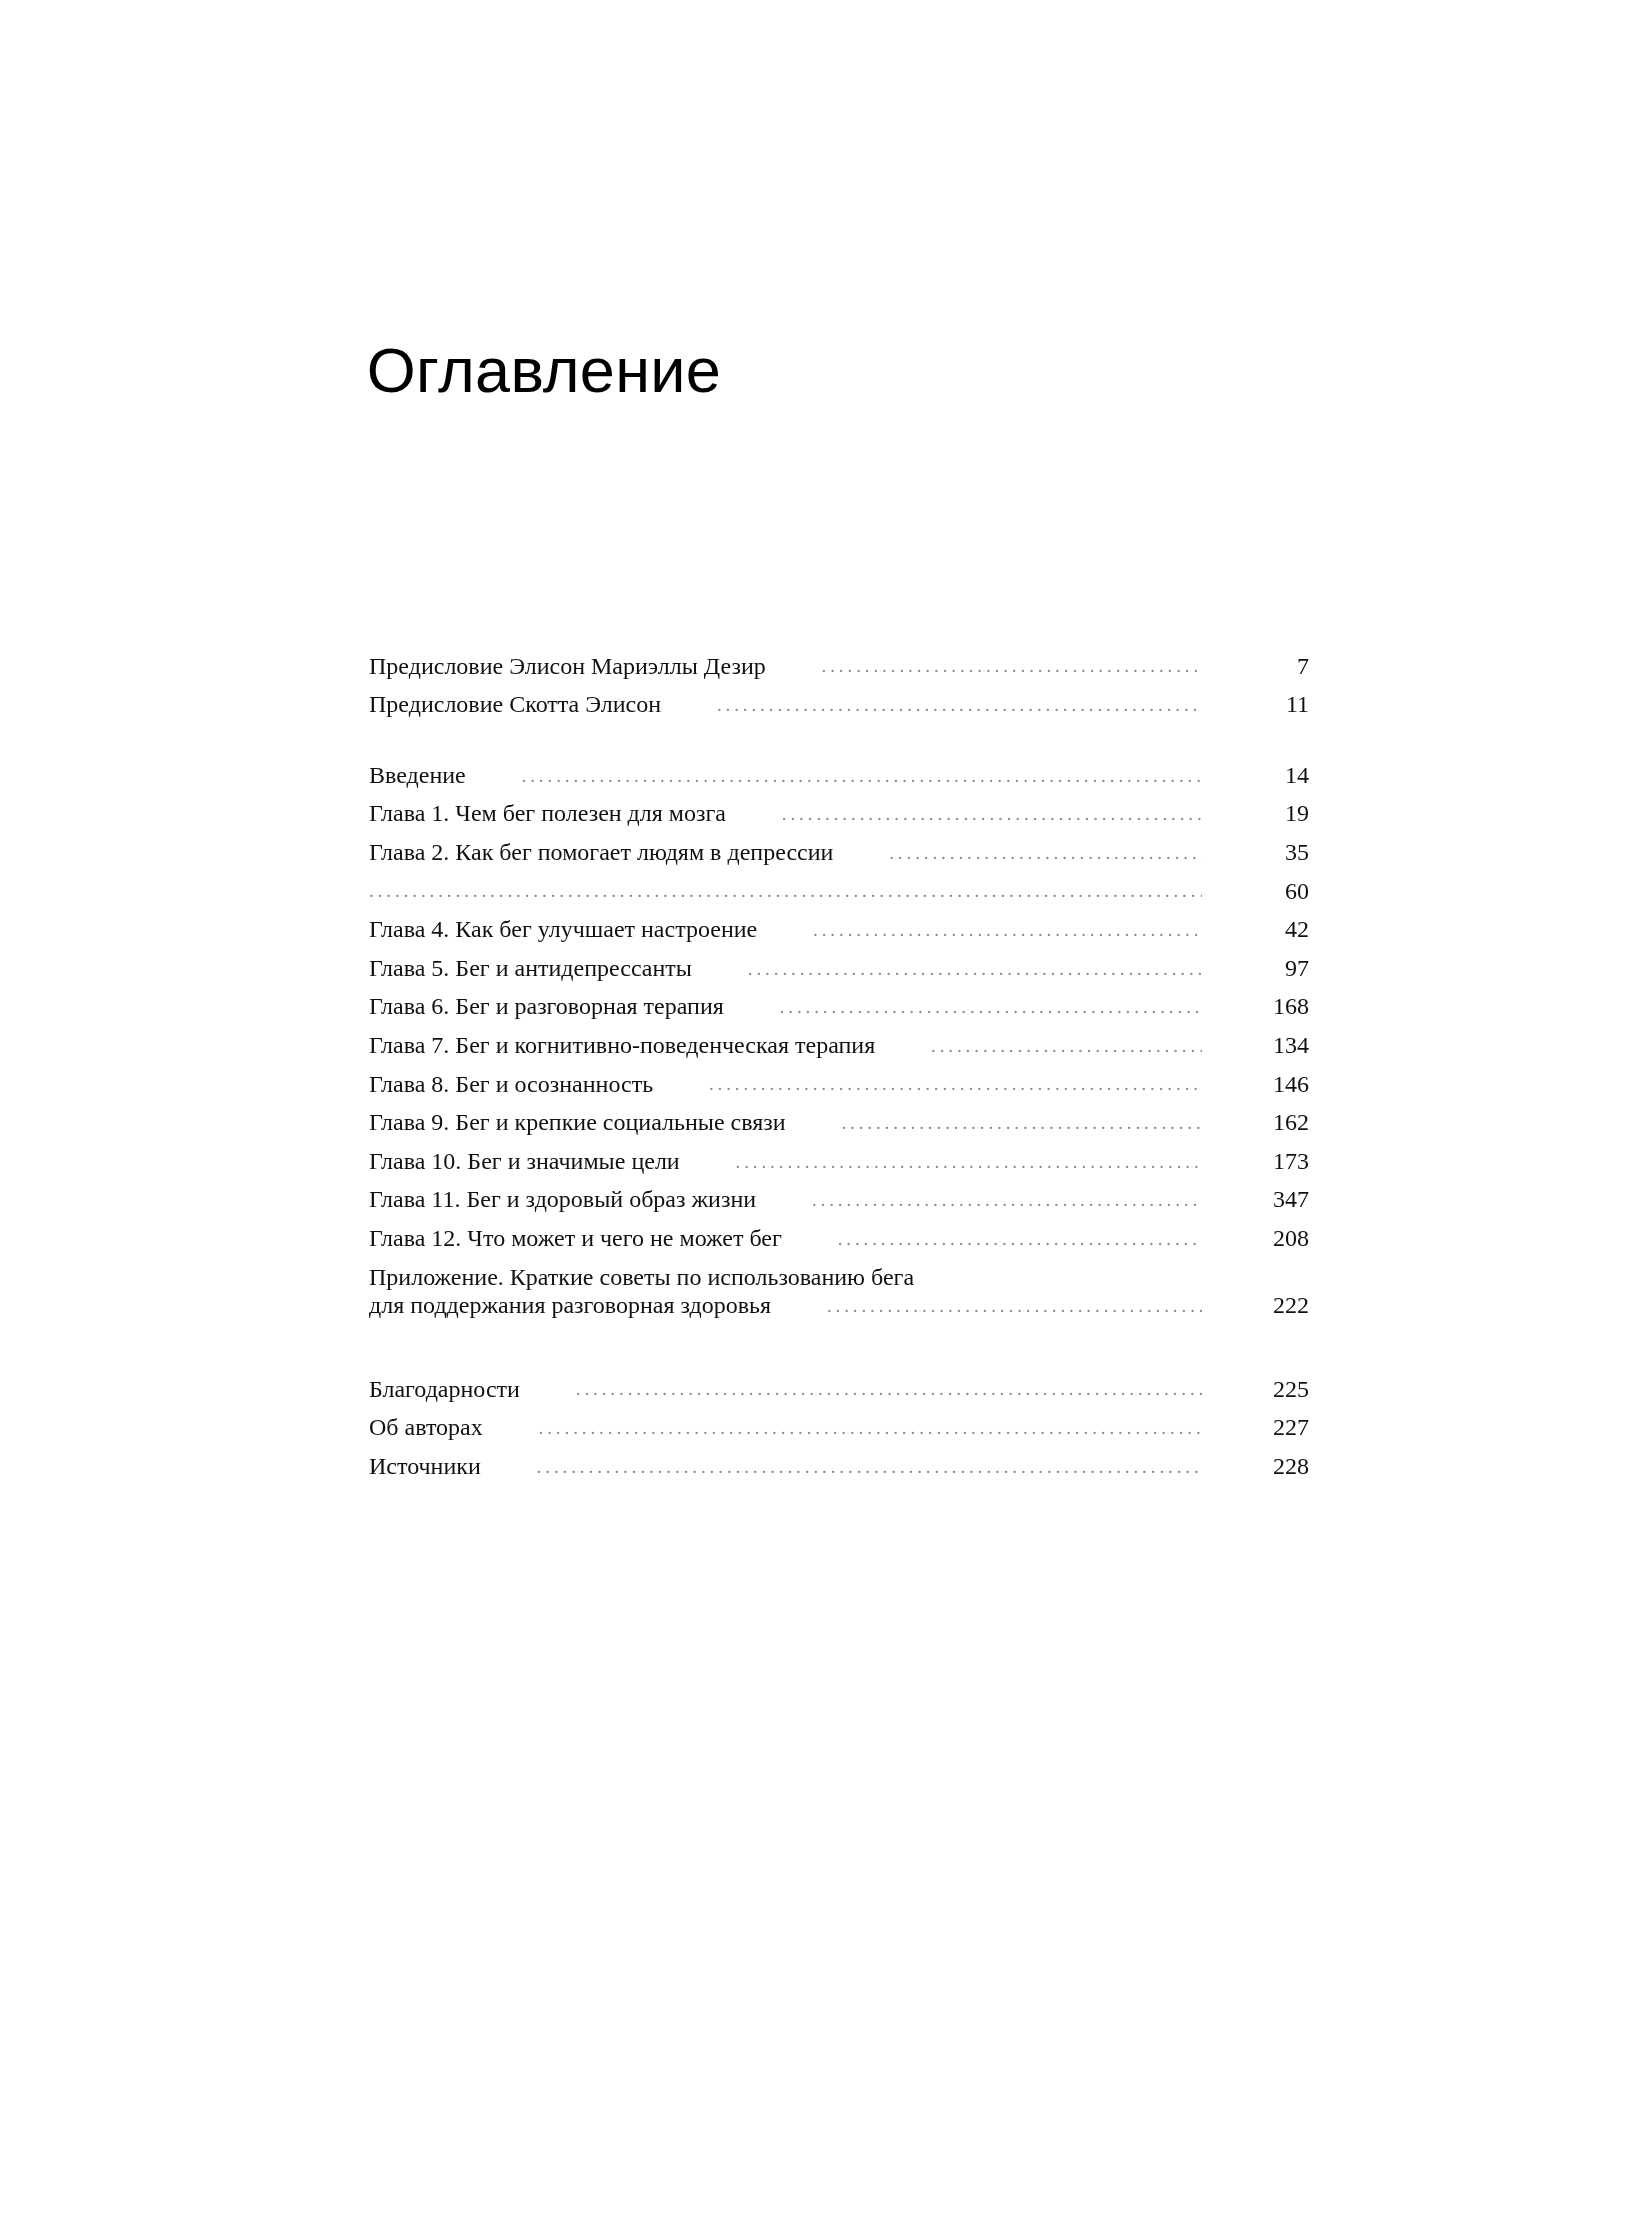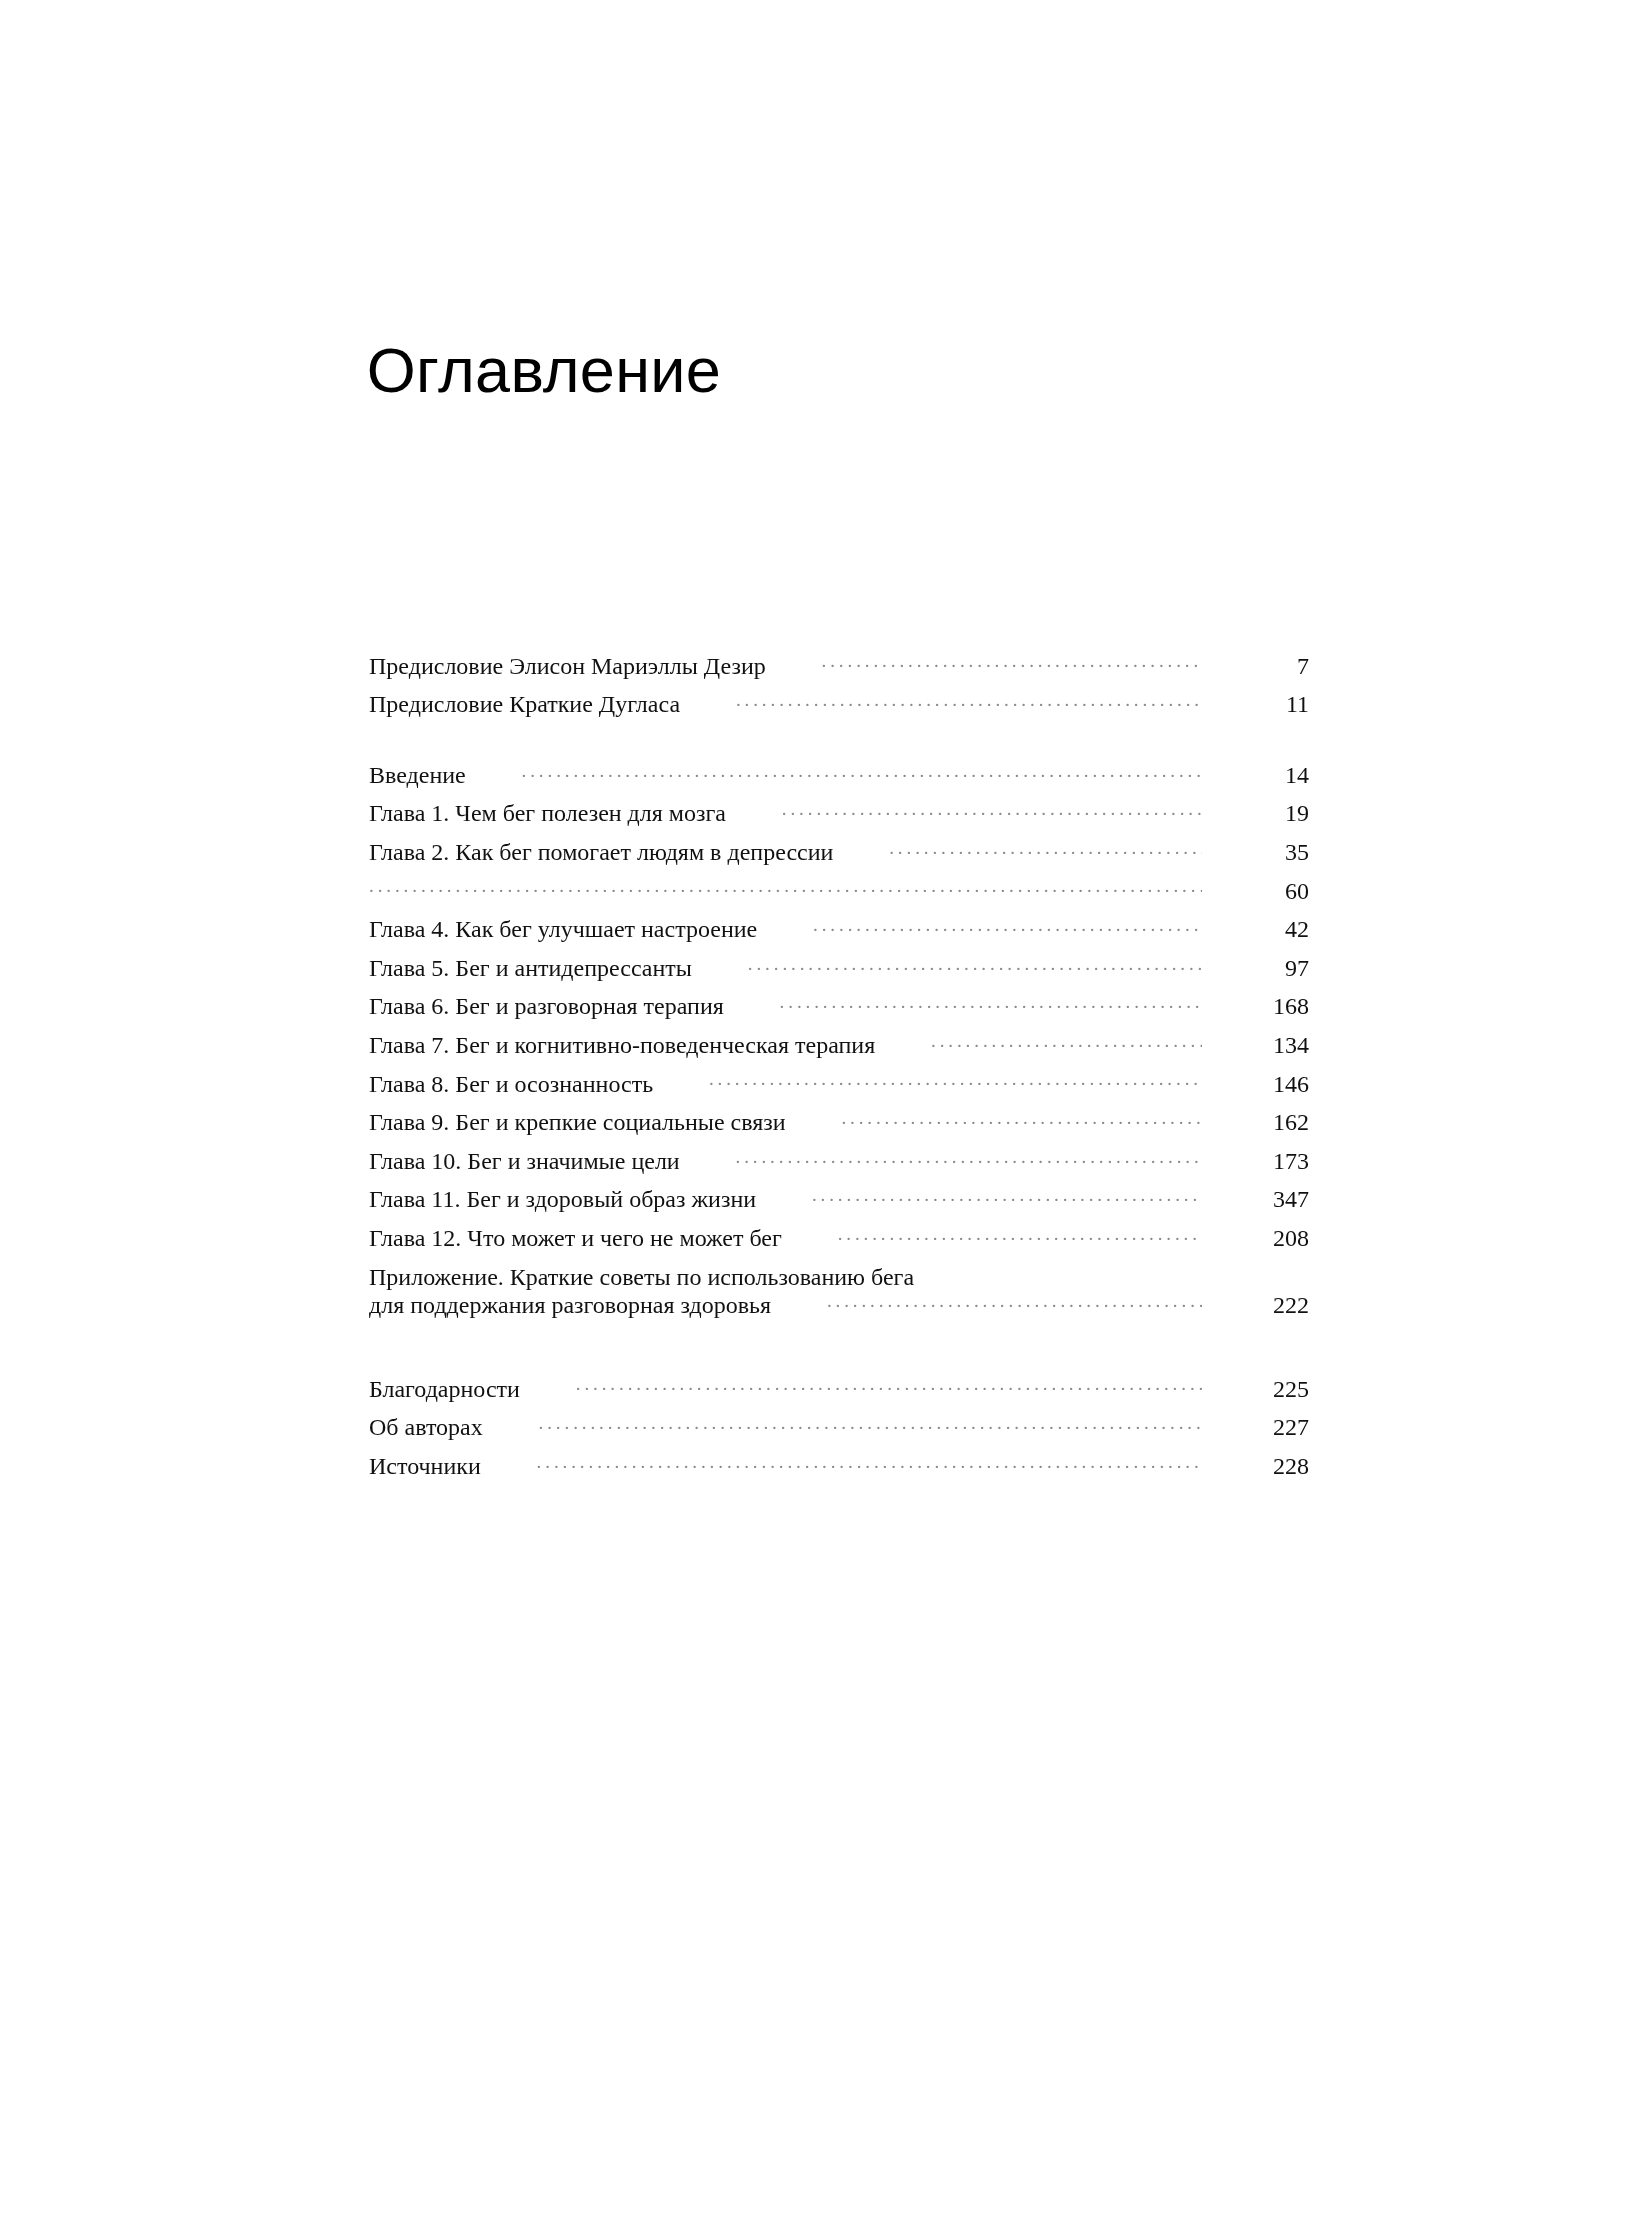--- a/index.html
+++ b/index.html
@@ -34,21 +34,21 @@
     margin-top: 241px;
   }
   .group {
     margin-bottom: 0;
   }
   .group-gap-1 { height: 32px; }
   .group-gap-2 { height: 45px; }
 
   .entry {
     display: flex;
-    align-items: flex-start;
+    align-items: flex-end;
     font-family: "Liberation Serif", serif;
     font-size: 24px;
     line-height: 1.0;
     color: #111111;
     padding: 7.3px 0;
     white-space: nowrap;
     gap: 48px;
   }
   .entry .label {
     flex: 0 0 auto;
@@ -89,21 +89,21 @@
 
     <div class="toc-list">
 
       <div class="group">
         <div class="entry">
           <span class="label">Предисловие Элисон Мариэллы Дезир</span>
           <span class="dots">....................................................................................................................................................................</span>
           <span class="page-num">7</span>
         </div>
         <div class="entry">
-          <span class="label">Предисловие Краткие Дугласа</span>
+          <span class="label">Предисловие Скотта Элисон</span>
           <span class="dots">....................................................................................................................................................................</span>
           <span class="page-num">11</span>
         </div>
       </div>
 
       <div class="group-gap-1"></div>
 
       <div class="group">
         <div class="entry">
           <span class="label">Введение</span>

